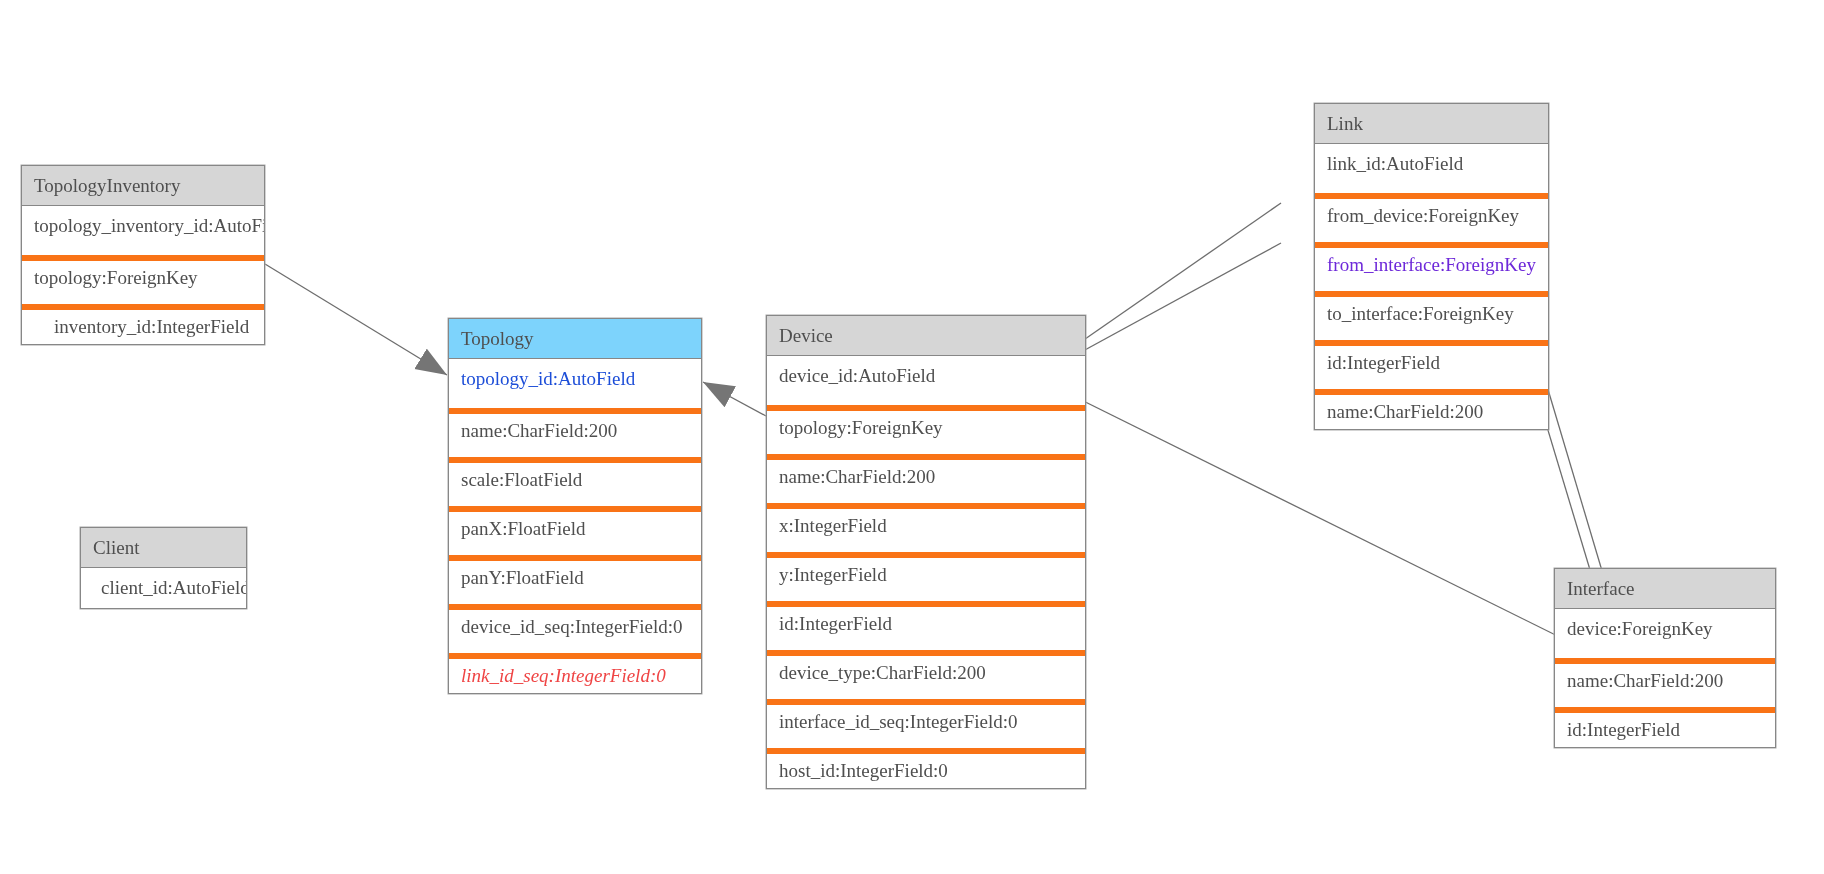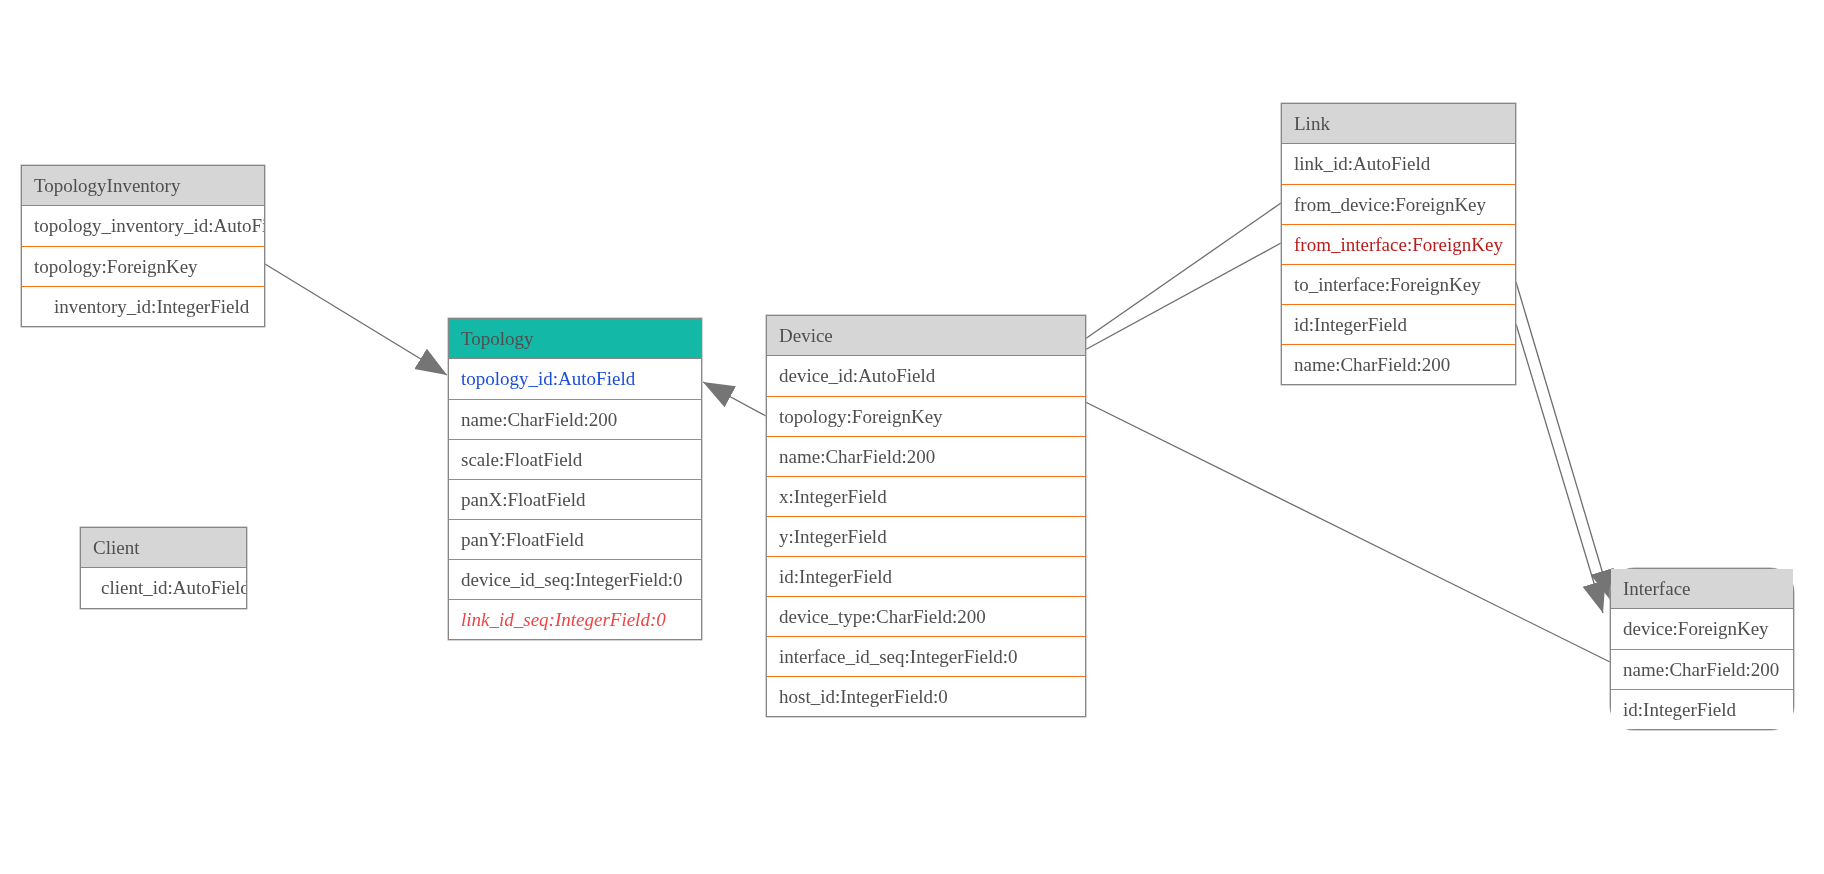--- a/index.html
+++ b/index.html
@@ -49,21 +49,22 @@
     display: flex;
     align-items: center;
     padding: 0 12px;
     background: #ffffff;
     color: #4f4f4f;
     font-size: 19px;
     white-space: nowrap;
     overflow: hidden;
   }
   .entity .field-row + .field-row {
-    border-top: 1px solid #f97316;
+    border-top: 6px solid #f97316;
+    margin-top: 9px;
   }
 </style>
 </head>
 <body>
 
 <div id="canvas">
   <svg id="edges" width="1824" height="874" viewBox="0 0 1824 874" xmlns="http://www.w3.org/2000/svg">
     <defs>
       <marker id="fk-arrowhead" markerUnits="userSpaceOnUse" markerWidth="36" markerHeight="28" refX="31" refY="12" orient="auto">
         <path d="M0,0 L31,12 L0,24 Z" fill="#757575"></path>
@@ -88,21 +89,21 @@
           <div class="field-row" style="height: 40px; color: rgb(79, 79, 79); padding-left: 32px;">inventory_id:IntegerField</div>
         </div>
   </div>
       <div class="entity" style="left: 80px; top: 527px; width: 167px;">
     <div class="title" style="height: 40px; background: rgb(214, 214, 214); color: rgb(79, 79, 79);">Client</div>
     <div class="fields">
           <div class="field-row" style="height: 40px; color: rgb(79, 79, 79); padding-left: 20px;">client_id:AutoField</div>
         </div>
   </div>
       <div class="entity" style="left: 448px; top: 318px; width: 254px;">
-    <div class="title" style="height: 40px; background: #14b8a6; color: rgb(79, 79, 79);">Topology</div>
+    <div class="title" style="height: 40px; background: #7dd3fc; color: rgb(79, 79, 79);">Topology</div>
     <div class="fields">
           <div class="field-row" style="height: 40px; color: #1d4ed8;">topology_id:AutoField</div>
           <div class="field-row" style="height: 40px; color: rgb(79, 79, 79);">name:CharField:200</div>
           <div class="field-row" style="height: 40px; color: rgb(79, 79, 79);">scale:FloatField</div>
           <div class="field-row" style="height: 40px; color: rgb(79, 79, 79);">panX:FloatField</div>
           <div class="field-row" style="height: 40px; color: rgb(79, 79, 79);">panY:FloatField</div>
           <div class="field-row" style="height: 40px; color: rgb(79, 79, 79);">device_id_seq:IntegerField:0</div>
           <div class="field-row" style="height: 40px; color: #ef4444; font-style: italic;">link_id_seq:IntegerField:0</div>
         </div>
   </div>
@@ -113,32 +114,32 @@
           <div class="field-row" style="height: 40px; color: rgb(79, 79, 79);">topology:ForeignKey</div>
           <div class="field-row" style="height: 40px; color: rgb(79, 79, 79);">name:CharField:200</div>
           <div class="field-row" style="height: 40px; color: rgb(79, 79, 79);">x:IntegerField</div>
           <div class="field-row" style="height: 40px; color: rgb(79, 79, 79);">y:IntegerField</div>
           <div class="field-row" style="height: 40px; color: rgb(79, 79, 79);">id:IntegerField</div>
           <div class="field-row" style="height: 40px; color: rgb(79, 79, 79);">device_type:CharField:200</div>
           <div class="field-row" style="height: 40px; color: rgb(79, 79, 79);">interface_id_seq:IntegerField:0</div>
           <div class="field-row" style="height: 40px; color: rgb(79, 79, 79);">host_id:IntegerField:0</div>
         </div>
   </div>
-      <div class="entity" style="left: 1281px; top: 103px; width: 235px;">
+      <div class="entity" style="left: 1314px; top: 103px; width: 235px;">
     <div class="title" style="height: 40px; background: rgb(214, 214, 214); color: rgb(79, 79, 79);">Link</div>
     <div class="fields">
           <div class="field-row" style="height: 40px; color: rgb(79, 79, 79);">link_id:AutoField</div>
           <div class="field-row" style="height: 40px; color: rgb(79, 79, 79);">from_device:ForeignKey</div>
-          <div class="field-row" style="height: 40px; color: #b91c1c;">from_interface:ForeignKey</div>
+          <div class="field-row" style="height: 40px; color: #6d28d9;">from_interface:ForeignKey</div>
           <div class="field-row" style="height: 40px; color: rgb(79, 79, 79);">to_interface:ForeignKey</div>
           <div class="field-row" style="height: 40px; color: rgb(79, 79, 79);">id:IntegerField</div>
           <div class="field-row" style="height: 40px; color: rgb(79, 79, 79);">name:CharField:200</div>
         </div>
   </div>
-      <div class="entity" style="left: 1610px; top: 568px; width: 184px; border-radius: 24px;">
+      <div class="entity" style="left: 1554px; top: 568px; width: 222px;">
     <div class="title" style="height: 40px; background: rgb(214, 214, 214); color: rgb(79, 79, 79);">Interface</div>
     <div class="fields">
           <div class="field-row" style="height: 40px; color: rgb(79, 79, 79);">device:ForeignKey</div>
           <div class="field-row" style="height: 40px; color: rgb(79, 79, 79);">name:CharField:200</div>
           <div class="field-row" style="height: 40px; color: rgb(79, 79, 79);">id:IntegerField</div>
         </div>
   </div>
     </div>
 </div>
 

